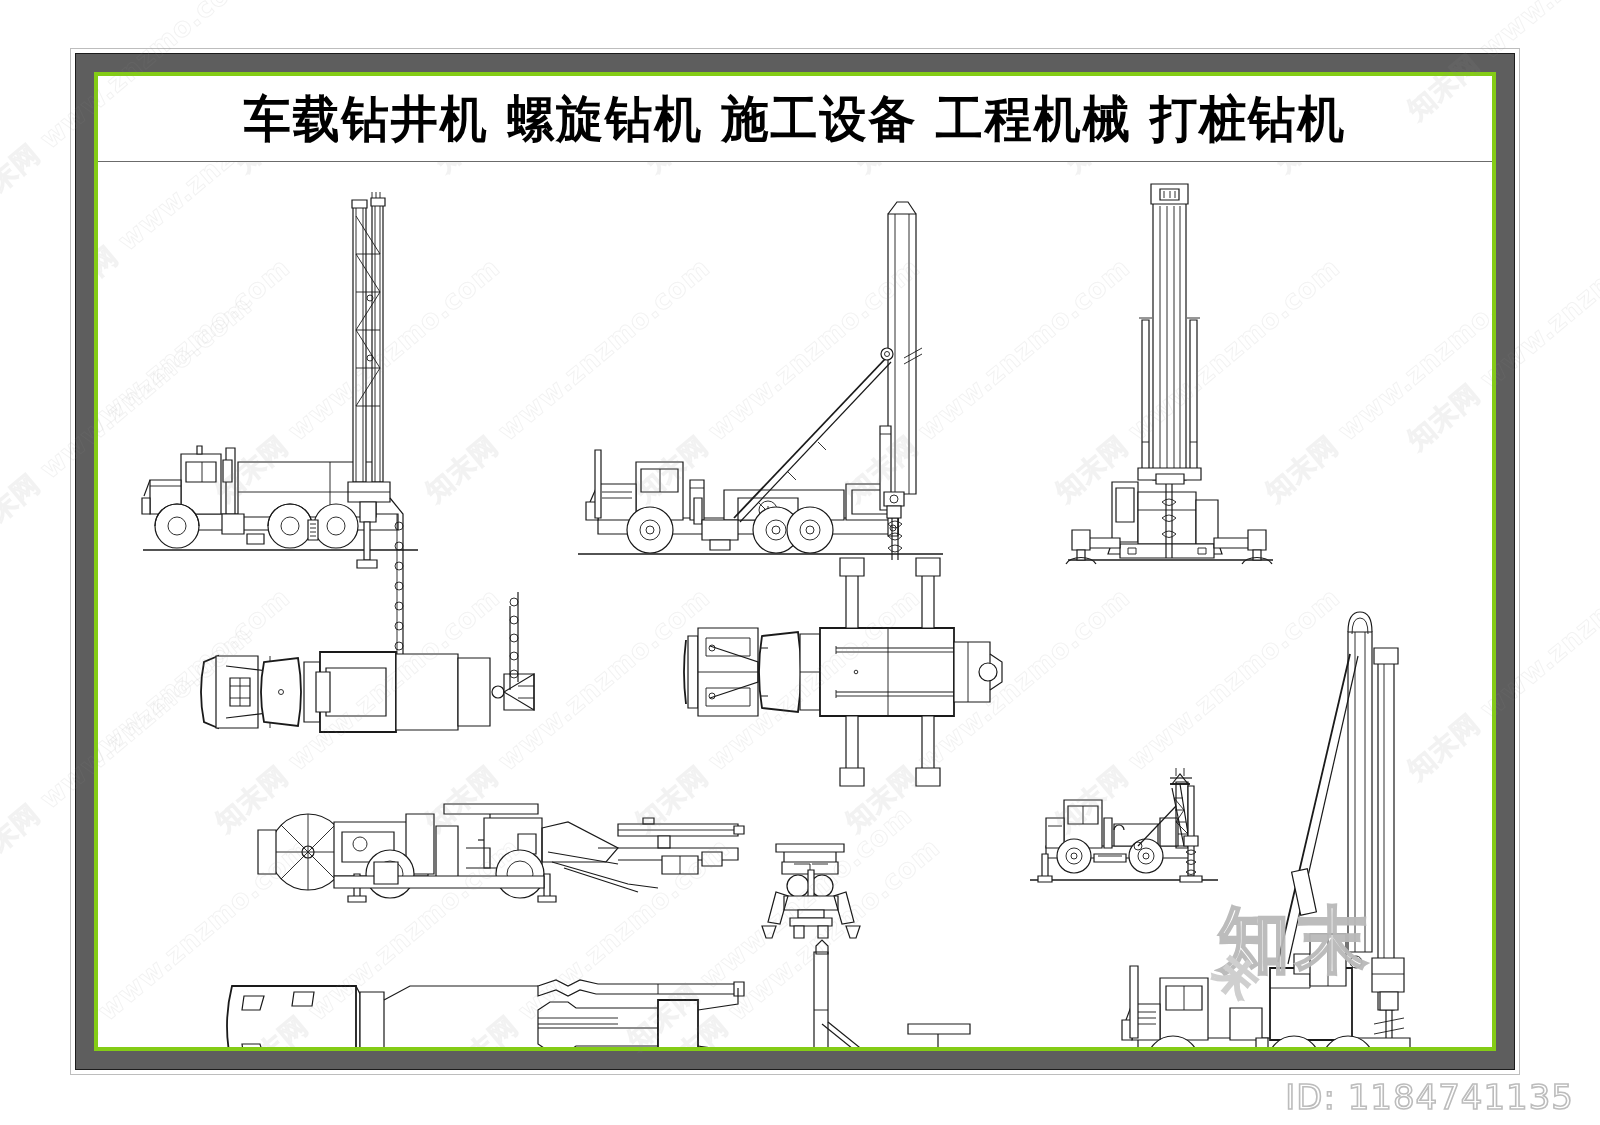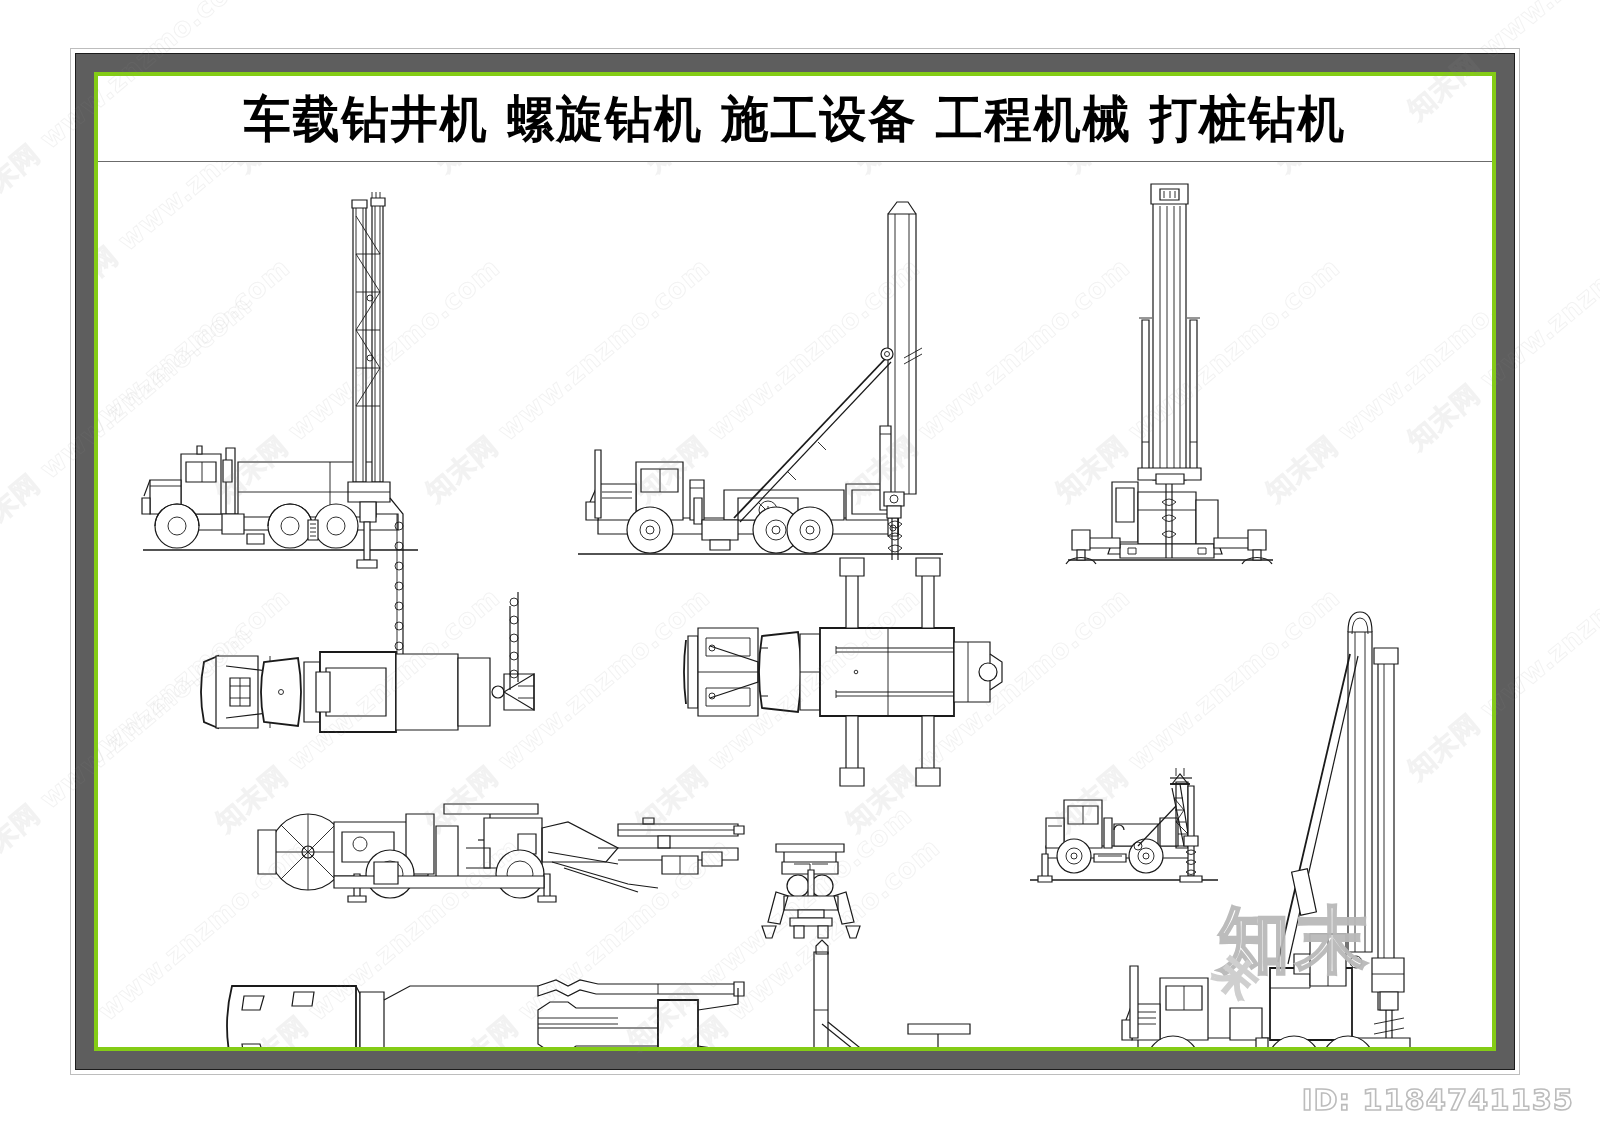--- a/index.html
+++ b/index.html
@@ -86,21 +86,21 @@
   }
   .wm-brand-x{
     position:absolute;right:236px;bottom:42px;
     font-size:40px;font-weight:700;
     color:transparent;-webkit-text-stroke:2px #cfcfcf;
     transform:rotate(40deg);
     pointer-events:none;
   }
   .id-text{
     position:absolute;right:26px;bottom:8px;
-    font-size:29px;font-weight:700;letter-spacing:1px;
+    font-size:34px;font-weight:400;letter-spacing:1px;
     color:transparent;-webkit-text-stroke:1.6px #bcbcbc;
     pointer-events:none;
   }
 </style>
 </head>
 <body>
 
 <div id="stage">
 
   <div class="frame-outer">

